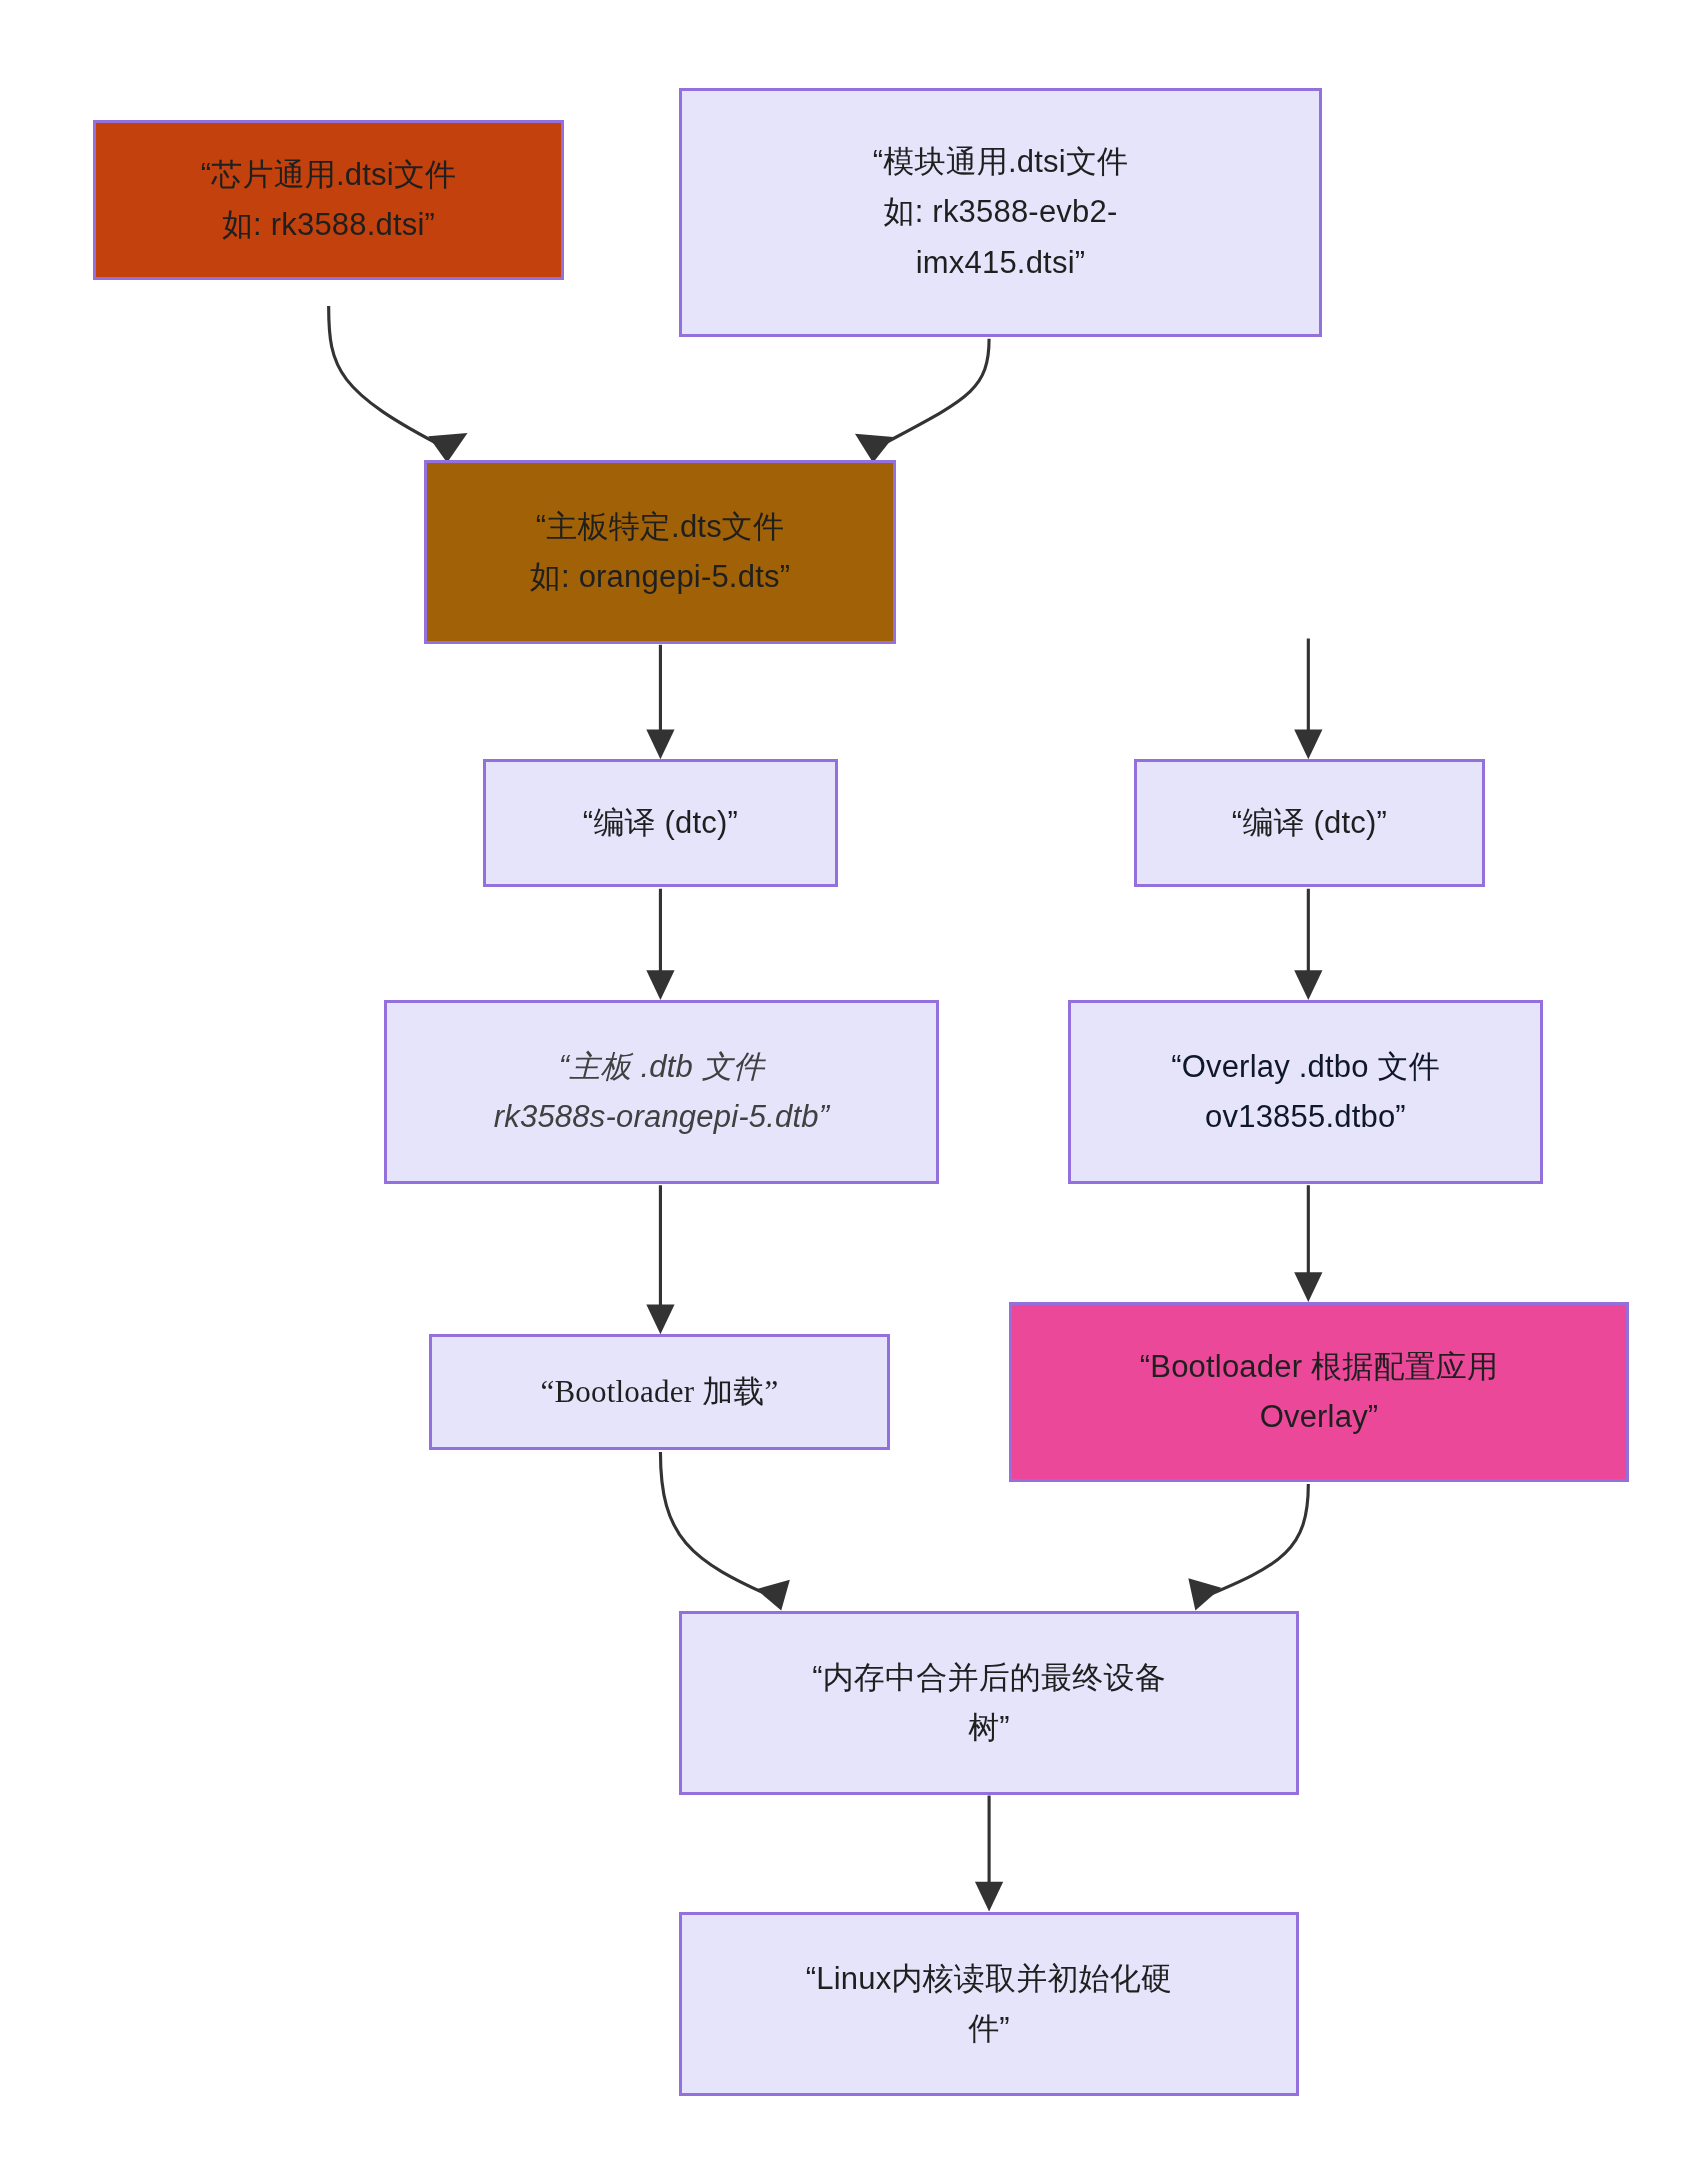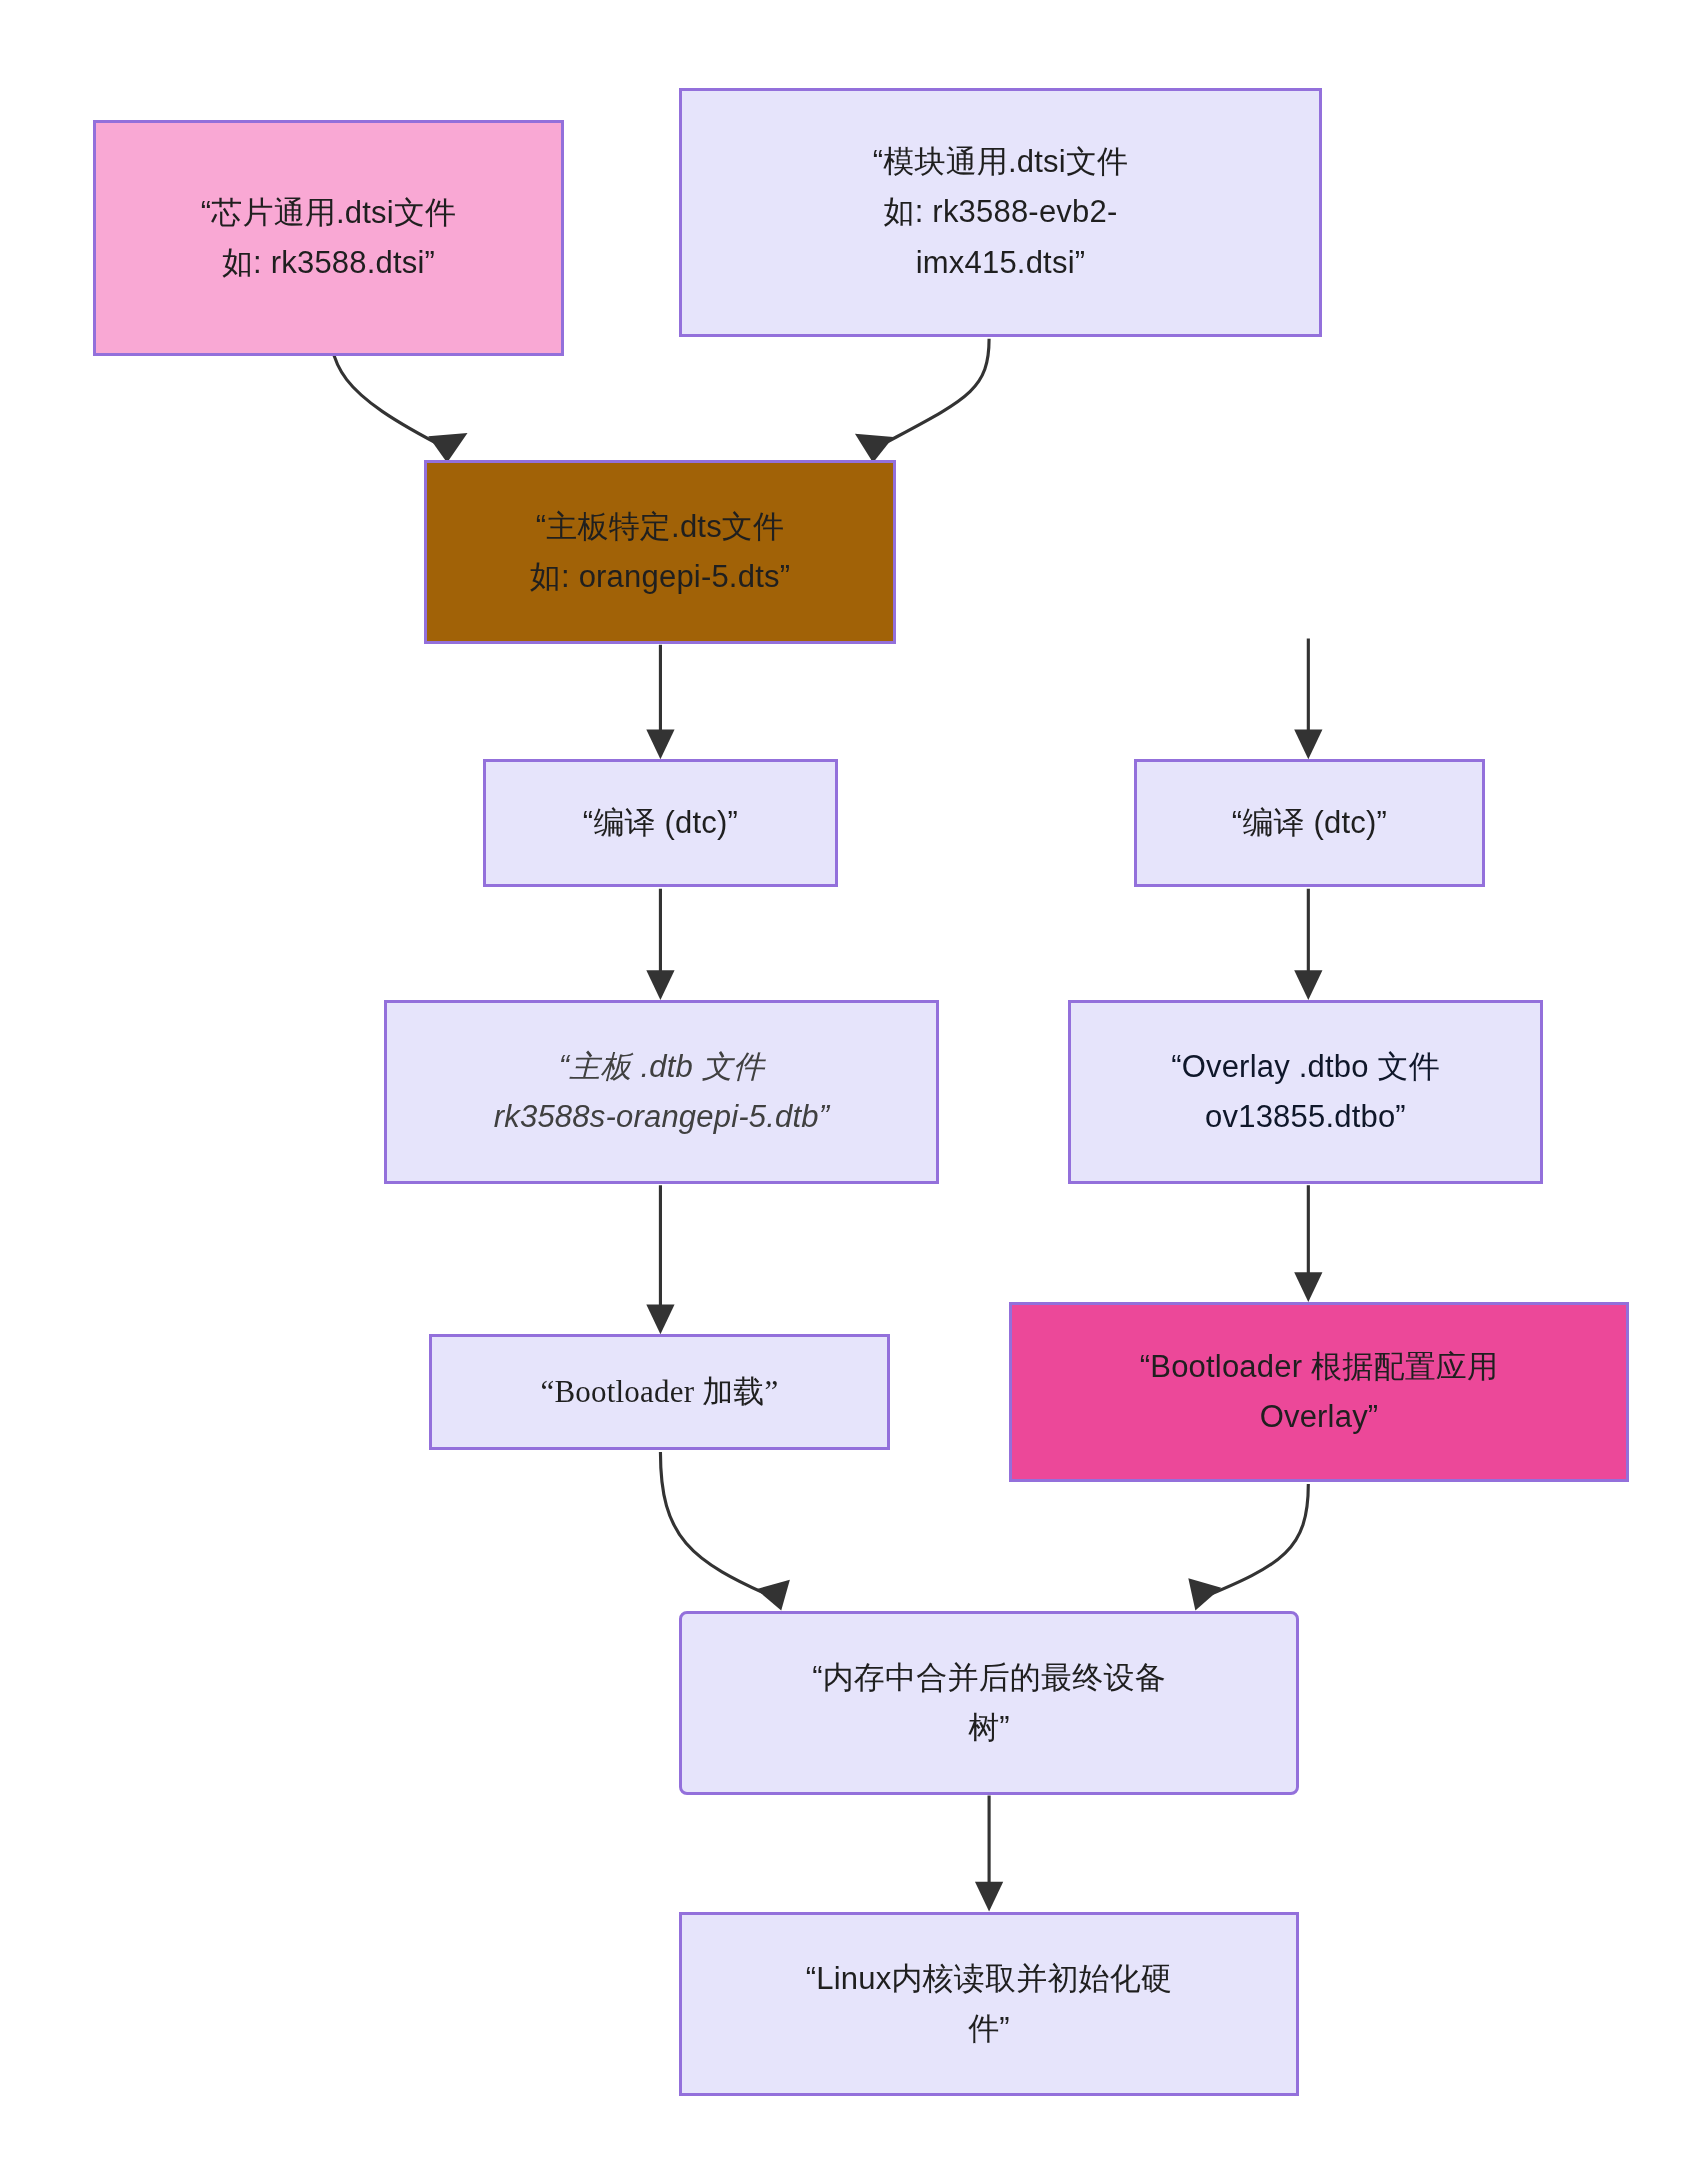--- a/index.html
+++ b/index.html
@@ -114,21 +114,21 @@
       <polygon class="arrow-head" points="1524,2053 1515,2012 1557,2024" style="fill: rgb(51, 51, 51);"></polygon>
     </g>
 
     <g>
       <path class="edge-path" d="M 1261 2289 L 1261 2415" style="stroke: rgb(51, 51, 51);"></path>
       <polygon class="arrow-head" points="1261,2437 1243,2399 1279,2399" style="fill: rgb(51, 51, 51);"></polygon>
     </g>
 
   </svg>
 
-  <div class="node" style="left: 93px; top: 120px; width: 471px; height: 236px; background: #f9a8d4; border-color: rgb(147, 112, 219); color: rgb(31, 31, 31);">
+  <div class="node" style="left: 93px; top: 120px; width: 471px; height: 160px; background: #c2410c; border-color: rgb(147, 112, 219); color: rgb(31, 31, 31);">
     <span class="node-label">“芯片通用.dtsi文件
 如: rk3588.dtsi”</span>
   </div>
 
   <div class="node" style="left: 679px; top: 88px; width: 643px; height: 249px; background: rgb(230, 228, 251); border-color: rgb(147, 112, 219); color: rgb(31, 31, 31);">
     <span class="node-label">“模块通用.dtsi文件
 如: rk3588-evb2-
 imx415.dtsi”</span>
   </div>
 
@@ -158,21 +158,21 @@
 
   <div class="node" style="left: 429px; top: 1334px; width: 461px; height: 116px; background: rgb(230, 228, 251); border-color: rgb(147, 112, 219); color: rgb(31, 31, 31); font-family: Liberation Serif, serif;">
     <span class="node-label">“Bootloader 加载”</span>
   </div>
 
   <div class="node" style="left: 1009px; top: 1302px; width: 620px; height: 180px; background: #ec4899; border-color: rgb(147, 112, 219); color: rgb(31, 31, 31);">
     <span class="node-label">“Bootloader 根据配置应用
 Overlay”</span>
   </div>
 
-  <div class="node" style="left: 679px; top: 1611px; width: 620px; height: 184px; background: rgb(230, 228, 251); border-color: rgb(147, 112, 219); color: rgb(31, 31, 31); border-radius: 8px;">
+  <div class="node" style="left: 679px; top: 1611px; width: 620px; height: 184px; background: rgb(230, 228, 251); border-color: rgb(147, 112, 219); color: rgb(31, 31, 31);">
     <span class="node-label">“内存中合并后的最终设备
 树”</span>
   </div>
 
   <div class="node" style="left: 679px; top: 1912px; width: 620px; height: 184px; background: rgb(230, 228, 251); border-color: rgb(147, 112, 219); color: rgb(31, 31, 31);">
     <span class="node-label">“Linux内核读取并初始化硬
 件”</span>
   </div>
 
 </div>

